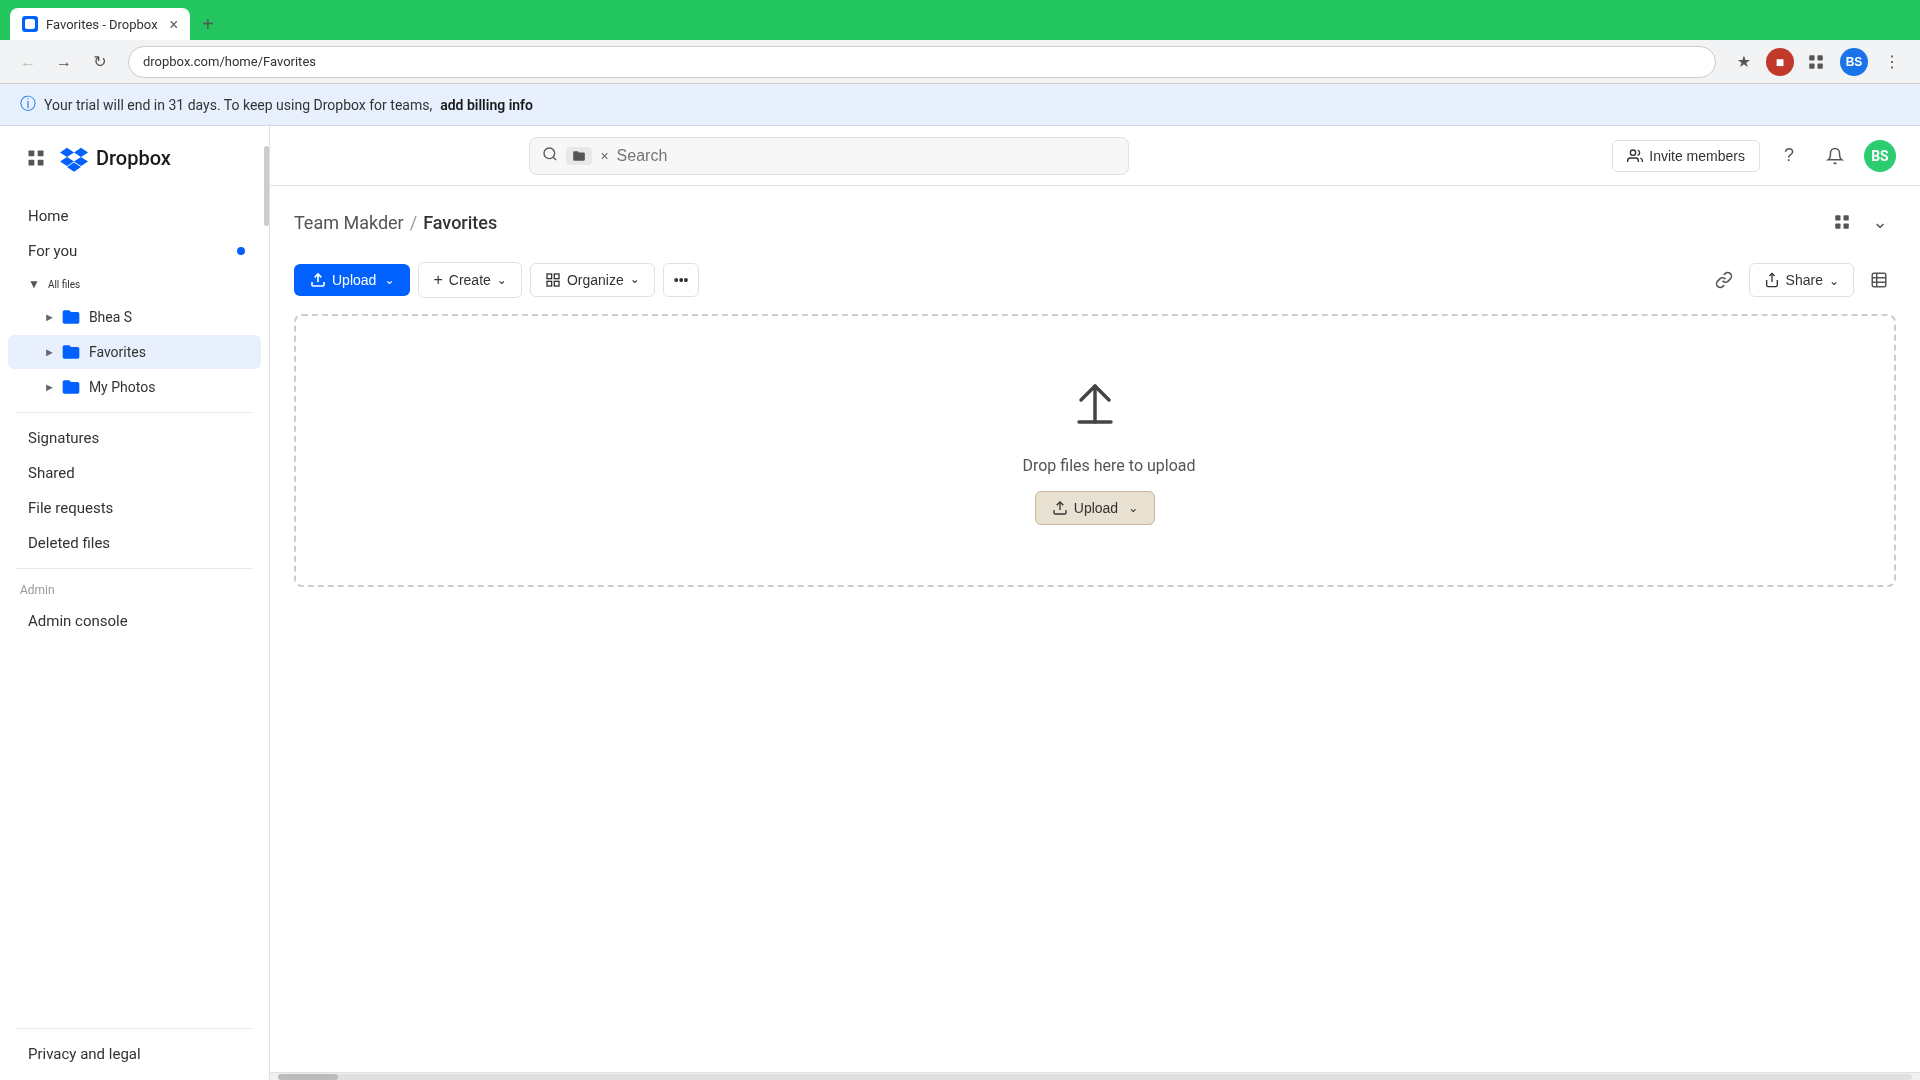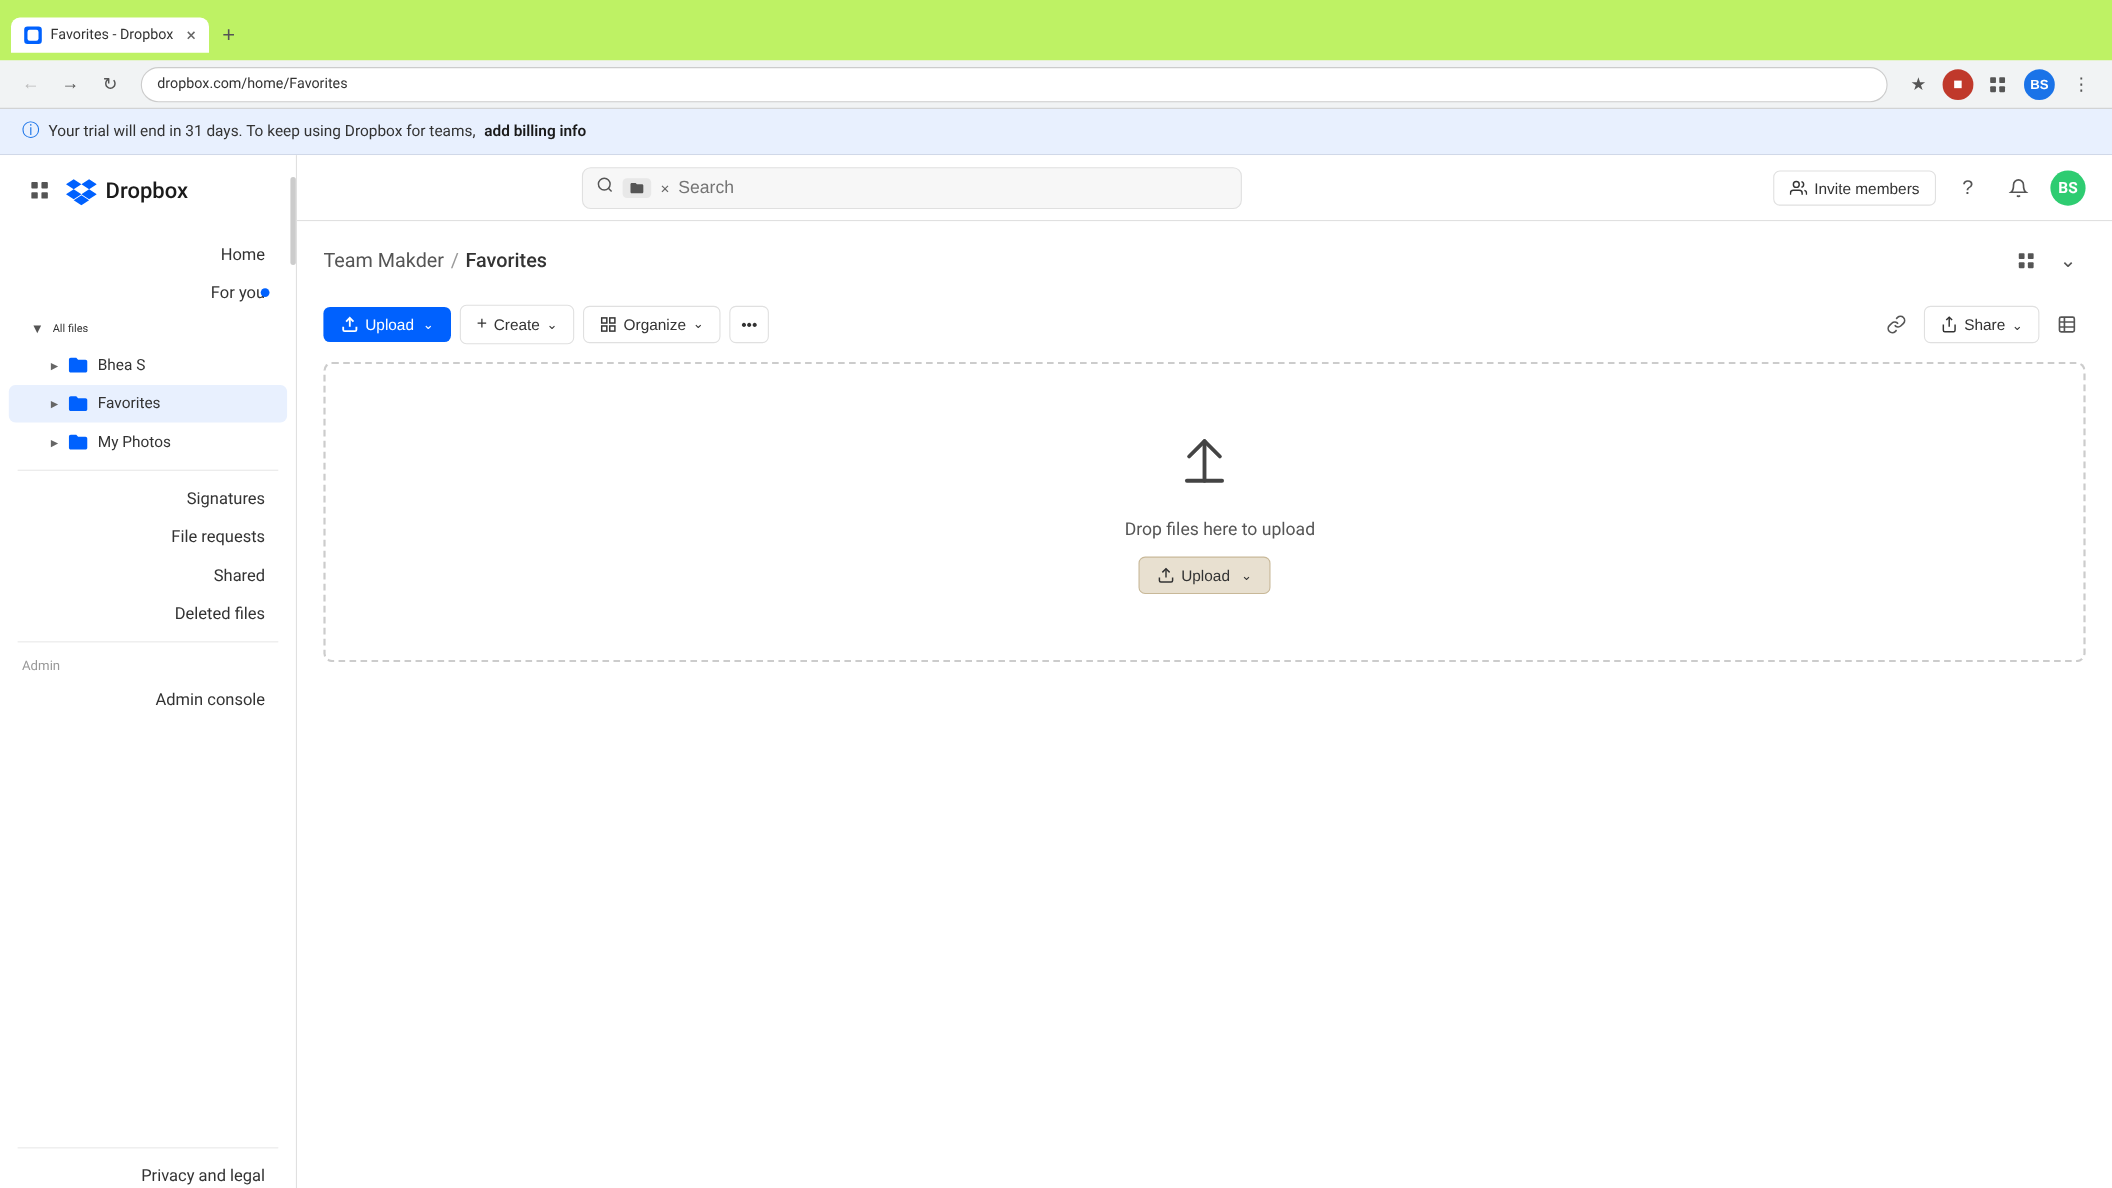--- a/index.html
+++ b/index.html
@@ -1,17 +1,17 @@
 <!DOCTYPE html>
 <html><head>
   <meta charset="utf-8">
   <style>
     * { box-sizing: border-box; margin: 0; padding: 0; }
     body { font-family: -apple-system, BlinkMacSystemFont, 'Segoe UI', Roboto, sans-serif; background: #f5f5f5; width: 1920px; height: 1080px; overflow: hidden; }
-    .browser-tabs { display: flex; align-items: center; padding: 8px 10px 0; background: #bef264; height: 55px; }
+    .browser-tabs { display: flex; align-items: center; padding: 8px 10px 0; background: #22c55e; height: 40px; }
     .browser-tab { display: flex; align-items: center; background: #fff; border-radius: 8px 8px 0 0; padding: 0 12px; height: 32px; min-width: 180px; font-size: 13px; color: #333; gap: 8px; }
     .browser-tab .favicon { width: 16px; height: 16px; background: #0061fe; border-radius: 3px; display: flex; align-items: center; justify-content: center; }
     .browser-tab .favicon::after { content: ''; display: block; width: 10px; height: 10px; background: white; border-radius: 2px; }
     .tab-title { flex: 1; white-space: nowrap; overflow: hidden; text-overflow: ellipsis; }
     .tab-close { color: #666; font-size: 16px; cursor: pointer; display: flex; align-items: center; }
     .tab-new { background: none; border: none; font-size: 20px; color: #555; padding: 0 8px; cursor: pointer; margin-left: 4px; line-height: 1; }
     .browser-nav { display: flex; align-items: center; background: #f1f3f4; height: 44px; padding: 0 12px; gap: 4px; border-bottom: 1px solid #ccc; }
     .nav-btn { background: none; border: none; width: 32px; height: 32px; border-radius: 50%; display: flex; align-items: center; justify-content: center; cursor: pointer; color: #555; font-size: 16px; }
     .nav-btn.disabled { color: #bbb; cursor: default; }
     .address-bar { flex: 1; background: #fff; border: 1px solid #ccc; border-radius: 20px; height: 32px; display: flex; align-items: center; padding: 0 14px; font-size: 13px; color: #333; margin: 0 8px; }
@@ -34,21 +34,21 @@
 
     
     .sidebar { width: 270px; background: #fff; border-right: 1px solid #e0e0e0; display: flex; flex-direction: column; overflow: hidden; position: relative; }
     .sidebar-scroll { flex: 1; overflow-y: auto; overflow-x: hidden; }
     .sidebar-header { display: flex; align-items: center; padding: 16px 20px; gap: 8px; }
     .dropbox-logo { display: flex; align-items: center; gap: 8px; }
     .dropbox-text { font-size: 20px; font-weight: 500; color: #1a1a1a; }
     .grid-icon-btn { background: none; border: none; width: 32px; height: 32px; border-radius: 4px; cursor: pointer; display: flex; align-items: center; justify-content: center; color: #555; font-size: 18px; }
 
     .sidebar-nav { padding: 8px 0; }
-    .sidebar-item { display: flex; align-items: center; padding: 8px 20px; font-size: 15px; color: #333; cursor: pointer; border-radius: 6px; margin: 1px 8px; position: relative; justify-content: flex-end; }
+    .sidebar-item { display: flex; align-items: center; padding: 8px 20px; font-size: 15px; color: #333; cursor: pointer; border-radius: 6px; margin: 1px 8px; position: relative; }
     .sidebar-item .dot { width: 8px; height: 8px; background: #0061fe; border-radius: 50%; position: absolute; right: 16px; top: 50%; transform: translateY(-50%); }
 
     .sidebar-section-header { display: flex; align-items: center; padding: 8px 20px; font-size: 15px; color: #333; cursor: pointer; margin: 1px 8px; border-radius: 6px; }
     .chevron { margin-right: 8px; color: #555; font-size: 12px; }
     .section-label { font-size: 10px; }
 
     .tree-item { display: flex; align-items: center; padding: 7px 20px 7px 36px; font-size: 14px; color: #333; cursor: pointer; border-radius: 6px; margin: 1px 8px; }
     .tree-item.active-item { background: #e8f0fe; }
     .tree-item .tree-chevron { margin-right: 6px; color: #666; font-size: 11px; }
     .folder-icon { width: 20px; height: 20px; margin-right: 8px; }
@@ -220,25 +220,25 @@
             <span>My Photos</span>
           </div>
 
           <div class="sidebar-divider"></div>
 
           <div class="sidebar-item">
             <span>Signatures</span>
           </div>
 
           <div class="sidebar-item">
+            <span>Shared</span>
+          </div>
+
+          <div class="sidebar-item">
             <span>File requests</span>
-          </div>
-
-          <div class="sidebar-item">
-            <span>Shared</span>
           </div>
 
           <div class="sidebar-item">
             <span>Deleted files</span>
           </div>
 
           <div class="sidebar-divider"></div>
 
           <div class="admin-label">Admin</div>
           <div class="sidebar-item">

